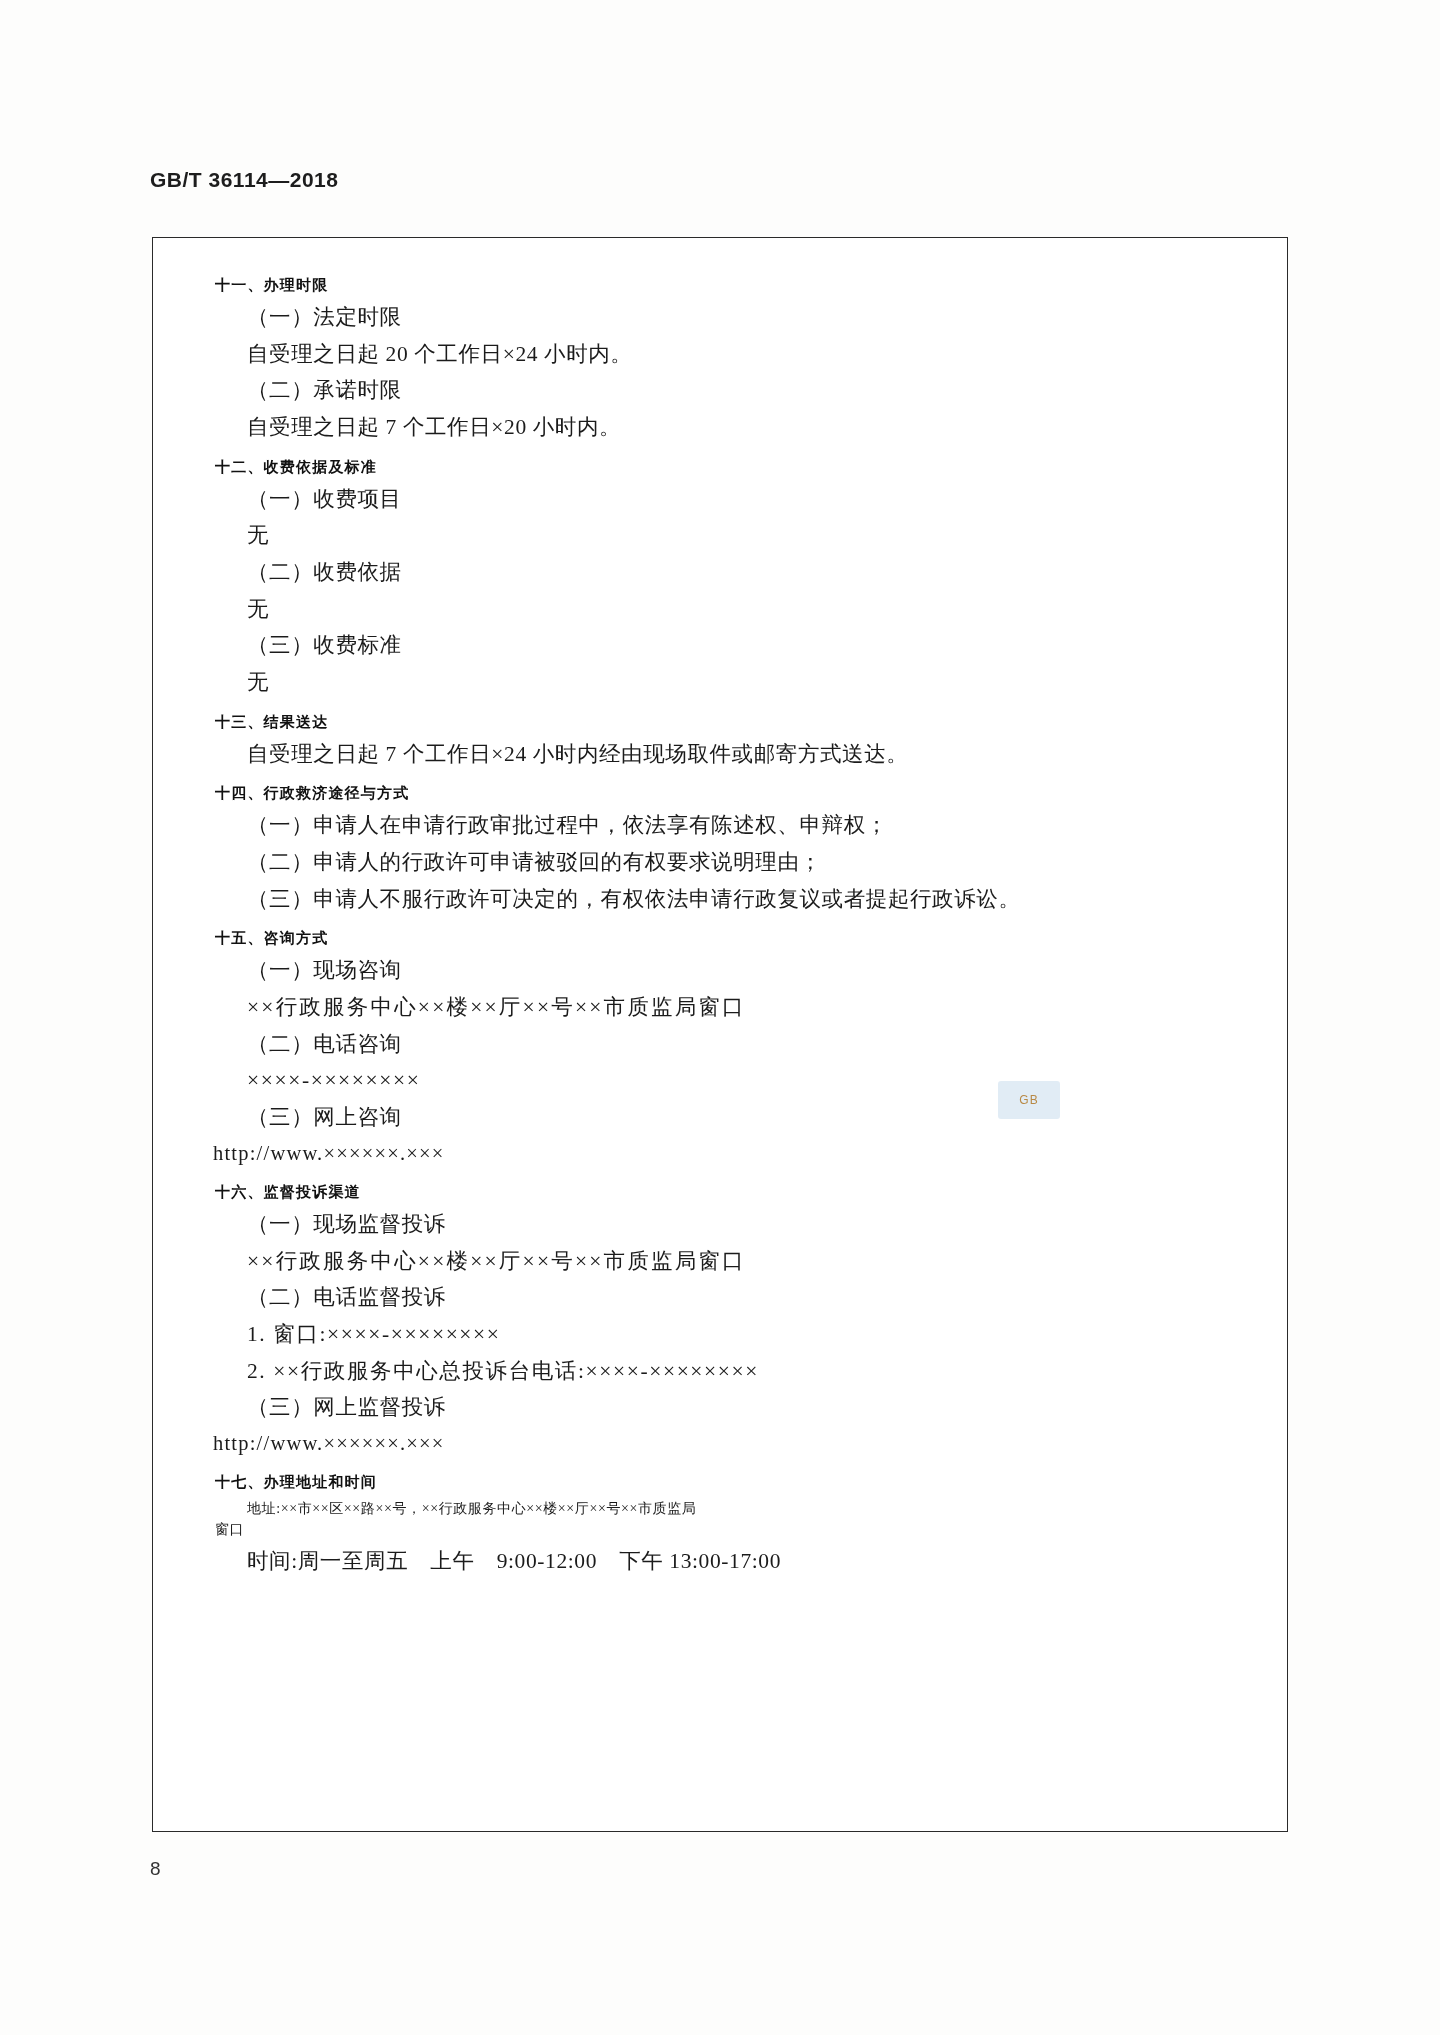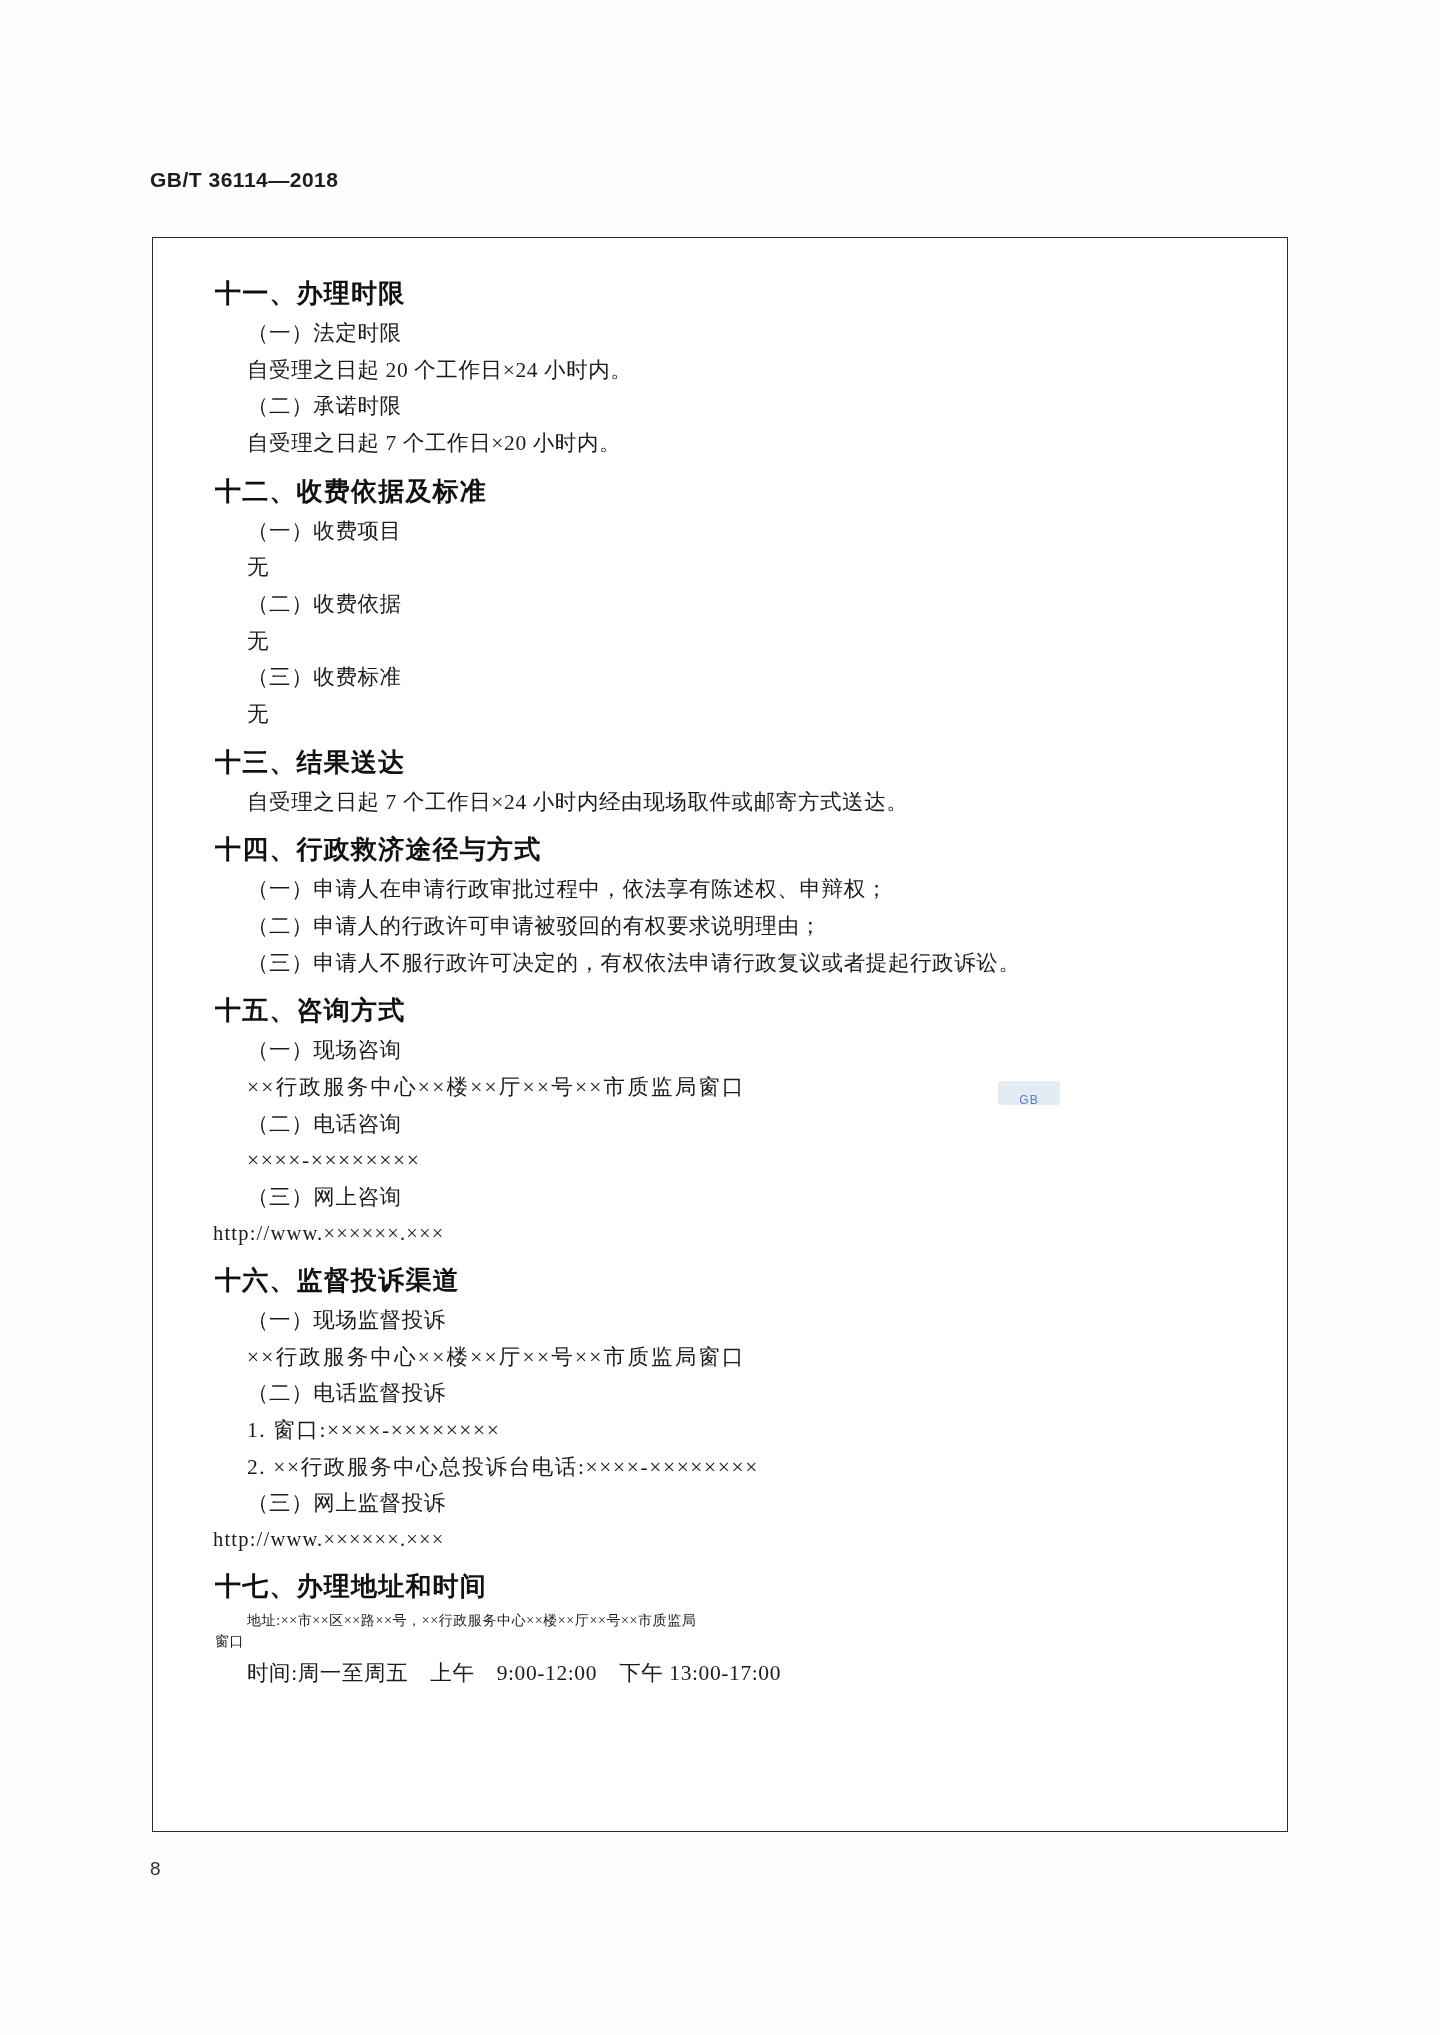--- a/index.html
+++ b/index.html
@@ -44,21 +44,21 @@
   }
   .content {
     position: absolute;
     left: 34px;
     top: 30px;
     right: 30px;
   }
   .h2 {
     font-family: Liberation Mono, monospace;
     font-weight: 700;
-    font-size: 26px;
+    font-size: 15px;
     color: #111;
     margin: 14px 0 6px 28px;
     letter-spacing: 1.2px;
   }
   .h2:first-child { margin-top: 8px; }
   .line {
     font-size: 21.5px;
     line-height: 1.52;
     margin: 4px 0 4px 60px;
     letter-spacing: 0.6px;
@@ -75,25 +75,25 @@
     font-family: "Liberation Serif", serif;
     font-size: 20.5px;
     letter-spacing: 1.2px;
     margin-left: 26px;
   }
   .watermark {
     position: absolute;
     left: 845px;
     top: 843px;
     width: 62px;
-    height: 24px;
+    height: 38px;
     background: #d7e6f2;
     opacity: 0.75;
     border-radius: 3px;
-    color: #1d4ed8;
+    color: #a16207;
     font-size: 12px;
     text-align: center;
     line-height: 38px;
     font-family: "Liberation Sans", sans-serif;
     letter-spacing: 1px;
   }
   .page-number {
     position: absolute;
     left: 150px;
     top: 1858px;

